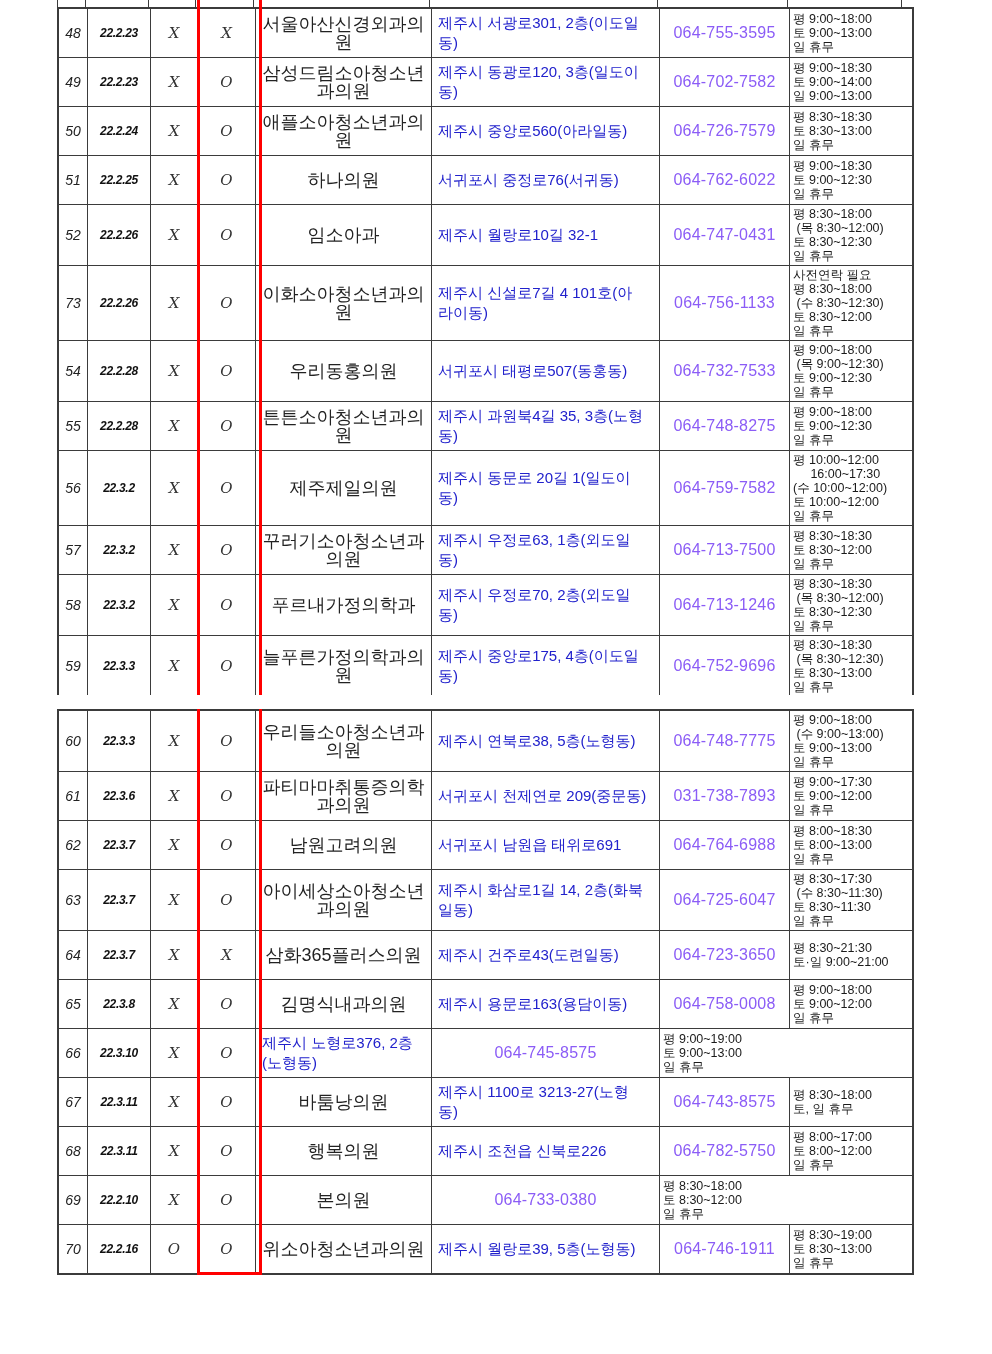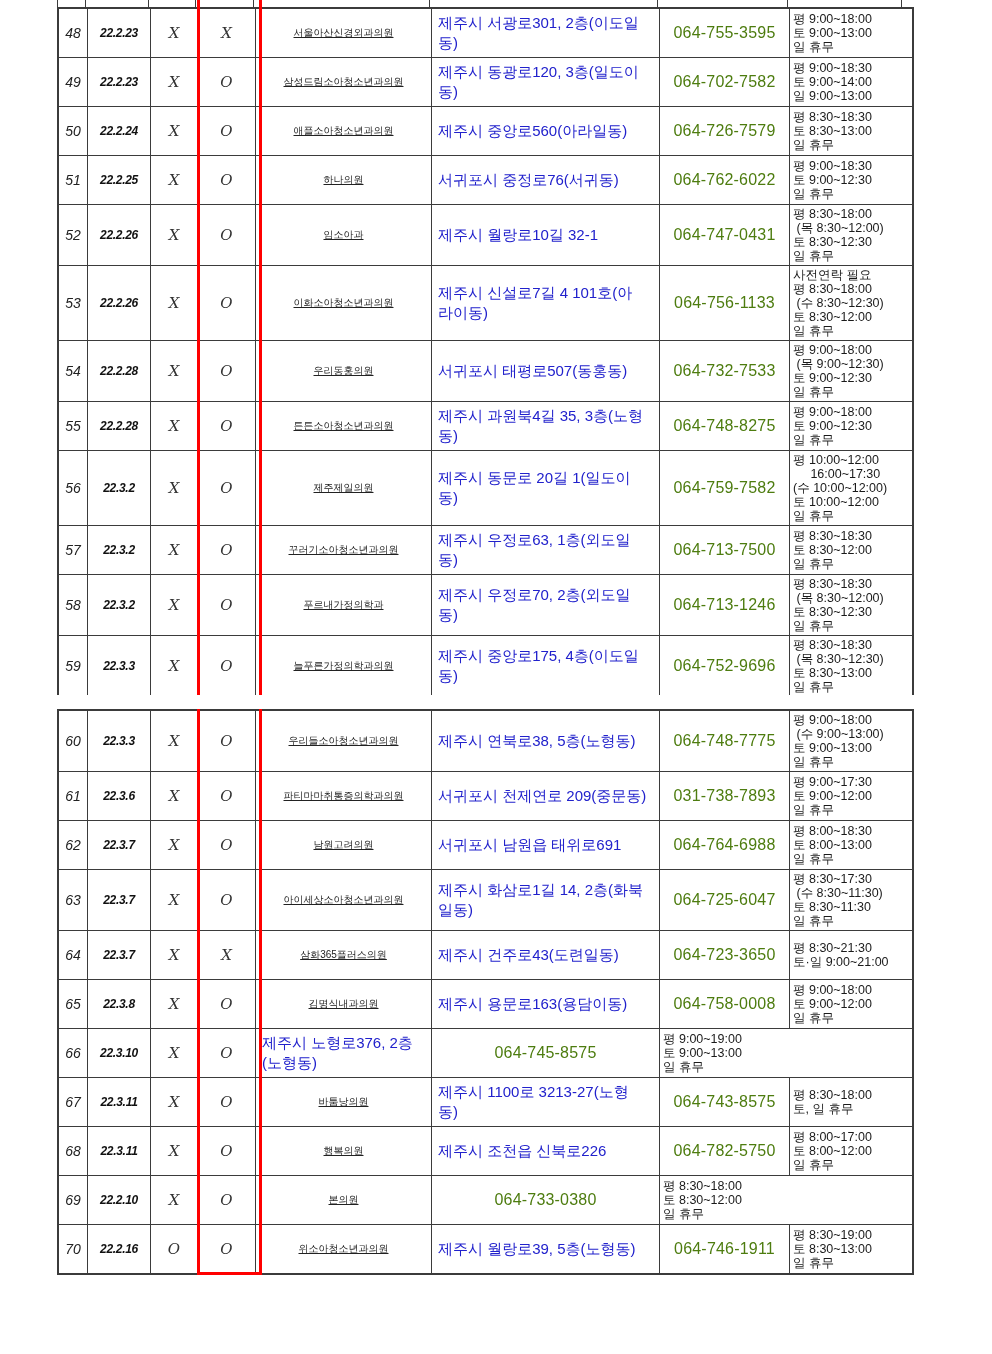--- a/index.html
+++ b/index.html
@@ -21,26 +21,26 @@
   .grid .tr:last-child{border-bottom:none;}
   .td{
     border-right:1.5px solid #3b3b3b;min-height:48px;box-sizing:border-box;
     display:flex;align-items:center;justify-content:center;
     text-align:center;overflow:hidden;
   }
   .td:last-child{border-right:none;}
   .c-no{font-style:italic;font-size:14px;color:#222;}
   .c-date{font-style:italic;font-weight:bold;font-size:12px;letter-spacing:-0.3px;color:#111;}
   .c-mark1,.c-mark2{font-style:italic;font-size:15px;font-family:"DejaVu Serif","Liberation Serif",serif;color:#333;}
-  .c-clinic{font-size:10px;line-height:18px;padding:0 2px;color:#222;text-decoration:underline;}
+  .c-clinic{font-size:18px;line-height:18px;padding:0 2px;color:#222;}
   .c-address{
     justify-content:flex-start;text-align:left;font-size:15px;line-height:20px;
     padding:2px 12px 2px 6px;color:#2121cc;font-weight:500;
   }
-  .c-phone{font-size:16px;letter-spacing:0.2px;color:#4d7c0f;}
+  .c-phone{font-size:16px;letter-spacing:0.2px;color:#8b5cf6;}
   .c-hours{
     justify-content:flex-start;text-align:left;font-size:12.5px;line-height:14px;
     padding:2px 1px 2px 3px;white-space:pre-wrap;color:#1a1a1a;
   }
   
   .red-overlay{
     position:absolute;top:0;bottom:0;left:140px;width:65px;box-sizing:border-box;
     border-left:3px solid #ff0000;border-right:3px solid #ff0000;
     pointer-events:none;
   }
@@ -118,21 +118,21 @@
           <div class="td c-mark2">O</div>
           <div class="td c-clinic">임소아과</div>
           <div class="td c-address">제주시 월랑로10길 32-1</div>
           <div class="td c-phone">064-747-0431</div>
           <div class="td c-hours">평 8:30~18:00
  (목 8:30~12:00)
 토 8:30~12:30
 일 휴무</div>
         </div>
         <div class="tr">
-          <div class="td c-no">53</div>
+          <div class="td c-no">73</div>
           <div class="td c-date">22.2.26</div>
           <div class="td c-mark1">X</div>
           <div class="td c-mark2">O</div>
           <div class="td c-clinic">이화소아청소년과의원</div>
           <div class="td c-address">제주시 신설로7길 4 101호(아라이동)</div>
           <div class="td c-phone">064-756-1133</div>
           <div class="td c-hours">사전연락 필요
 평 8:30~18:00
  (수 8:30~12:30)
 토 8:30~12:00

